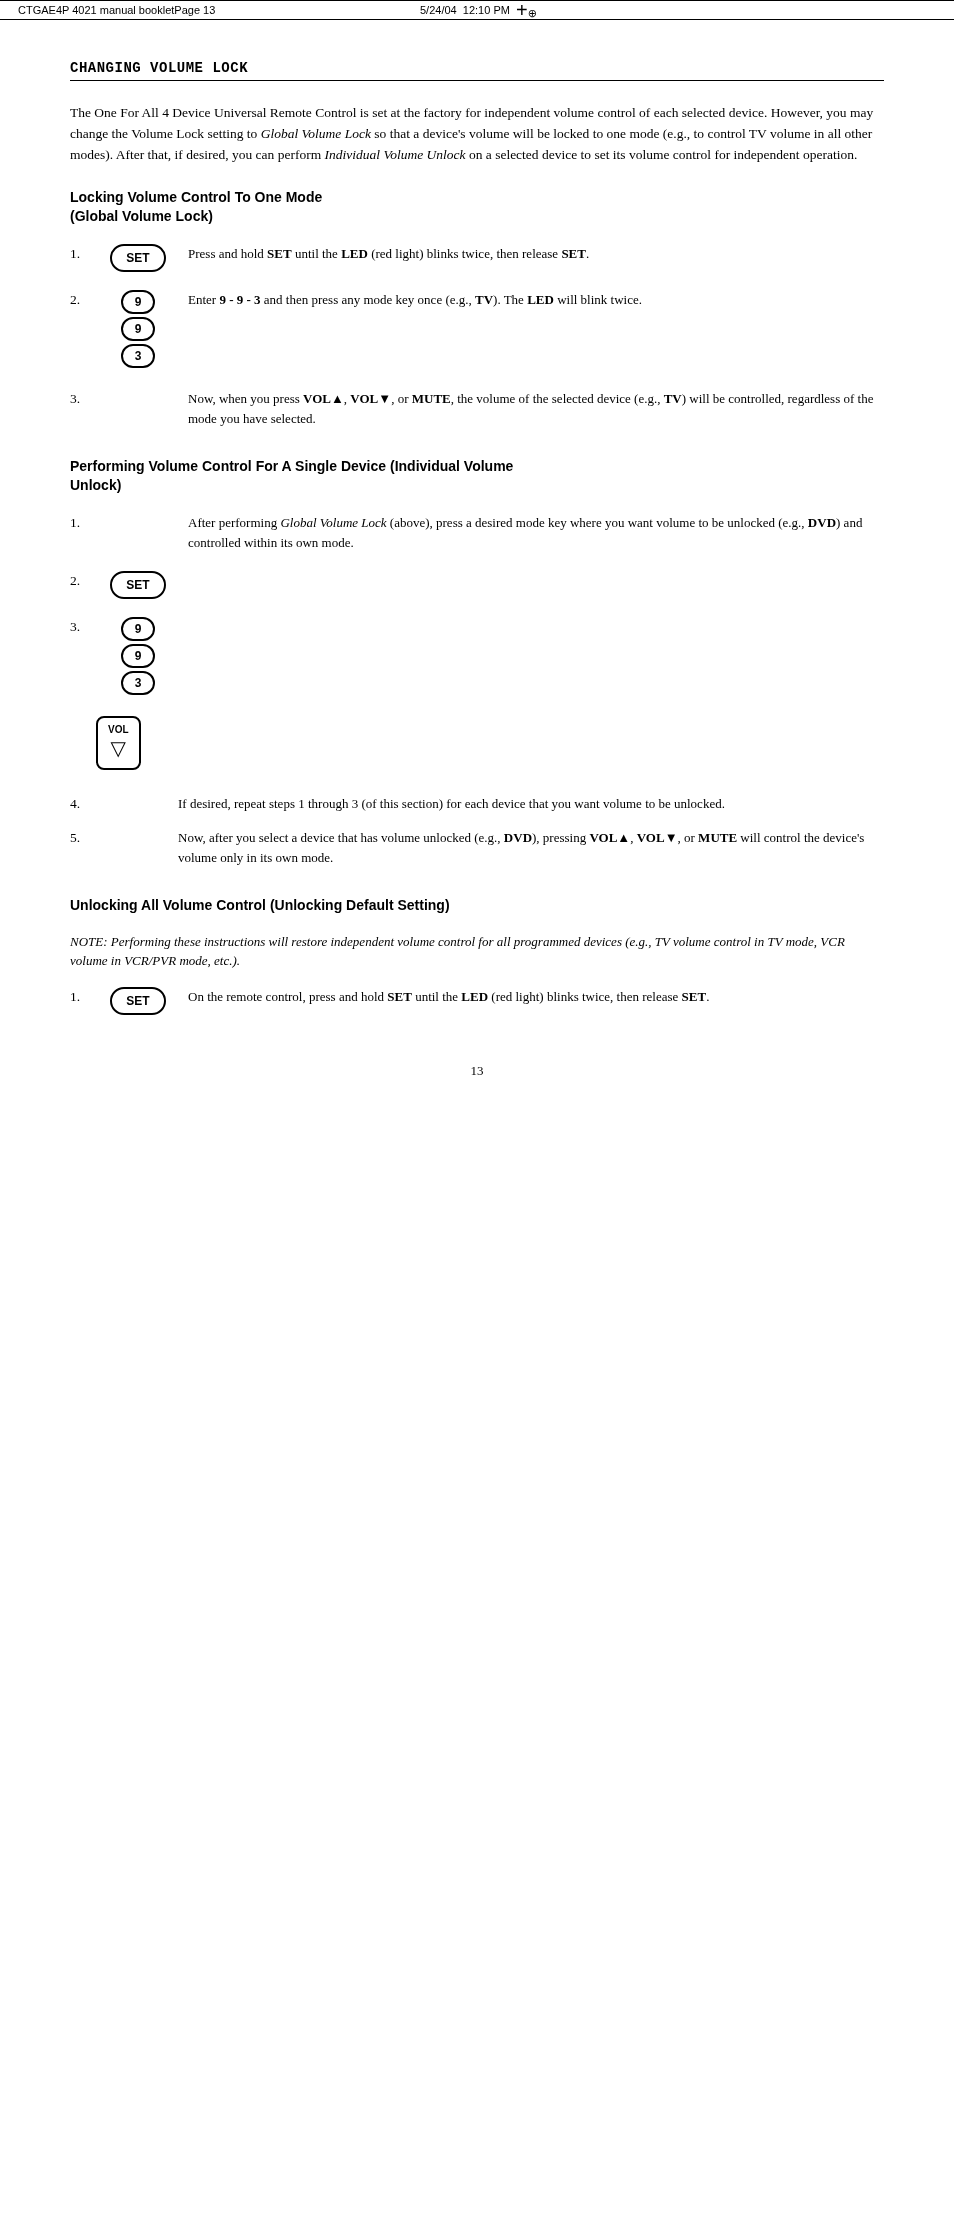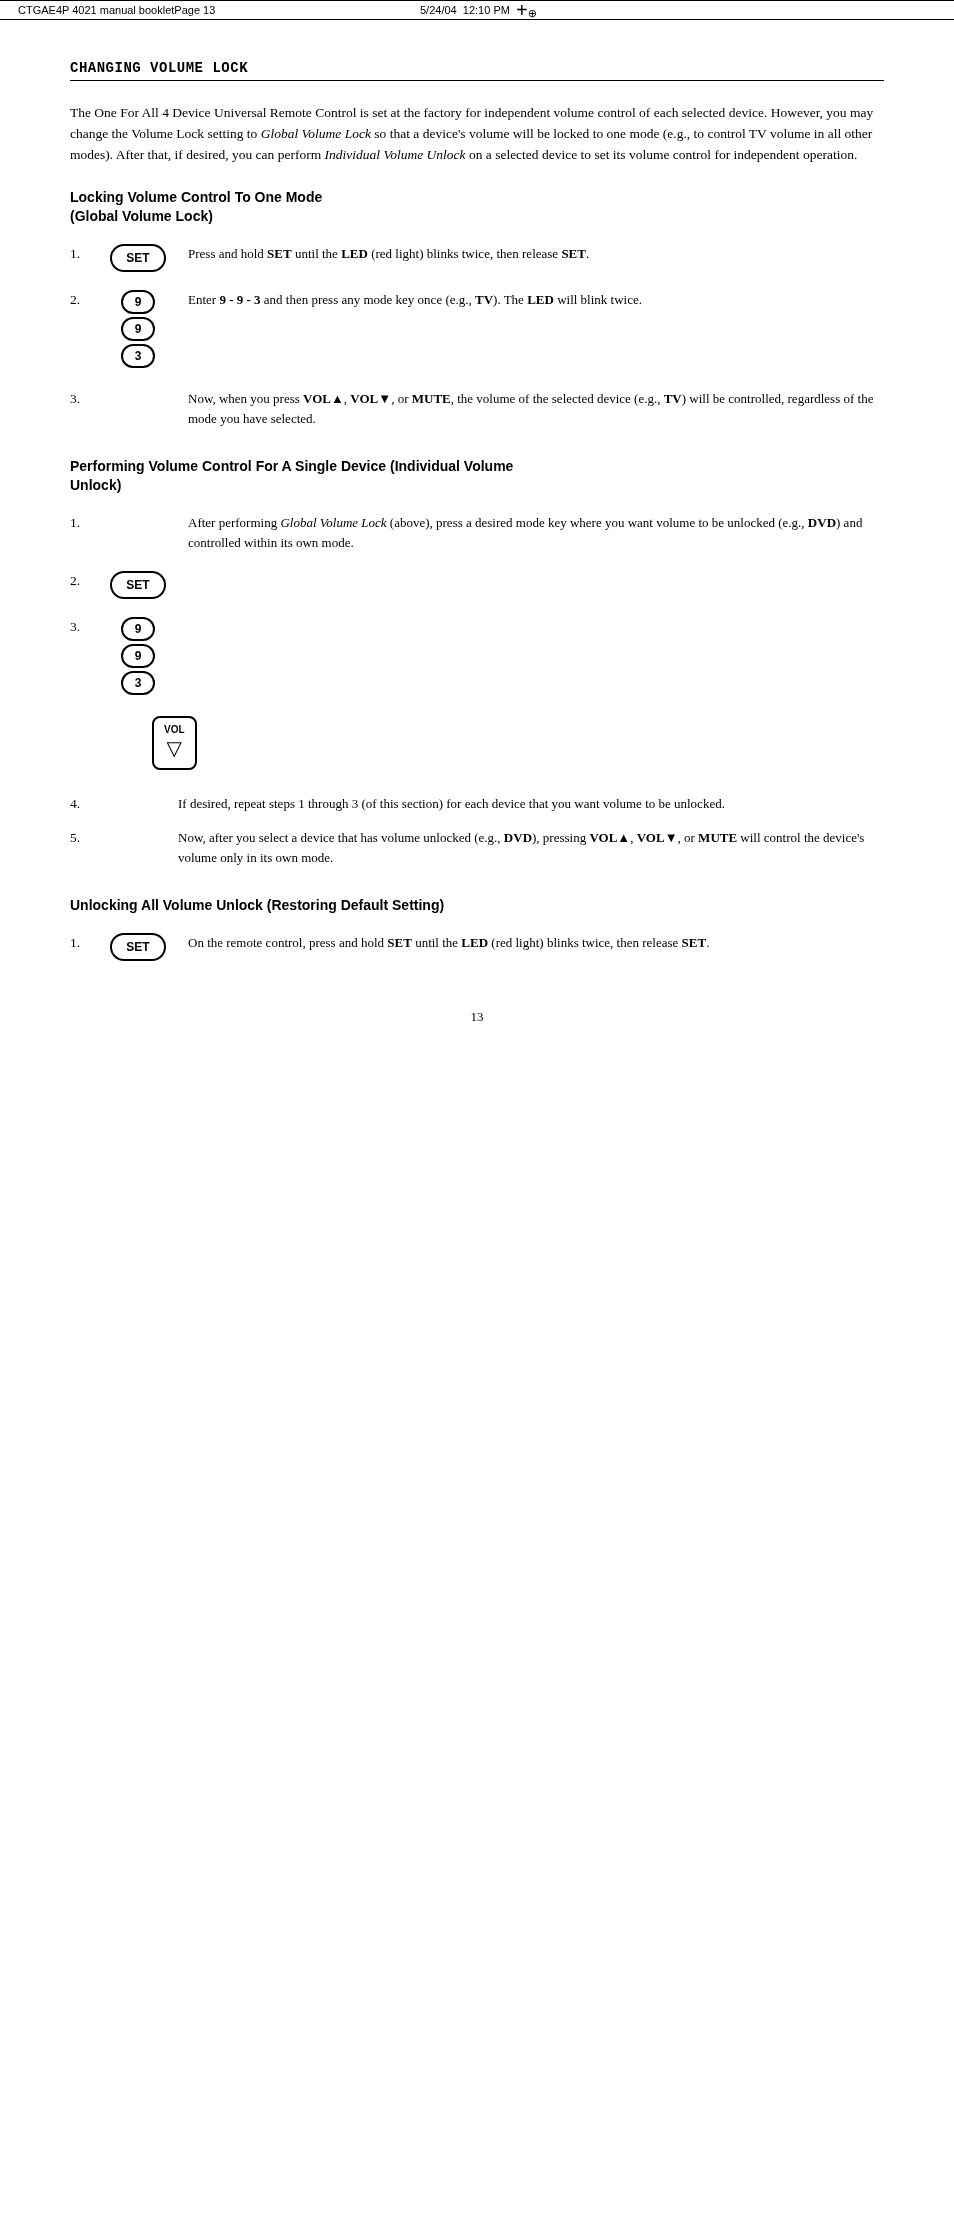--- a/index.html
+++ b/index.html
@@ -290,21 +290,21 @@
           </div>
         <div class="btn-num">
             <span>9</span>
           </div>
         <div class="btn-num">
             <span>3</span>
           </div>
       </div>
     </div>
 
-    <div class="vol-standalone" style="margin-bottom:24px; margin-left:82px;">
+    <div class="vol-standalone" style="margin-bottom:24px; margin-left:26px;">
       <div class="vol-wrapper">
         <span class="vol-label">VOL</span>
         <span style="font-size:20px;">▽</span>
       </div>
     </div>
 
     <div class="step-text-only">
       <span class="step-number">4.</span>
       <div class="step-text" style="margin-left:80px;">
         If desired, repeat steps 1 through 3 (of this section) for each device that you want volume to be unlocked.
@@ -312,23 +312,26 @@
     </div>
 
     <div class="step-text-only" style="margin-bottom:28px;">
       <span class="step-number">5.</span>
       <div class="step-text" style="margin-left:80px;">
         Now, after you select a device that has volume unlocked (e.g., <strong>DVD</strong>), pressing <strong>VOL▲</strong>, <strong>VOL▼</strong>, or <strong>MUTE</strong> will control the device's volume only in its own mode.
       </div>
     </div>
 
     <div class="sub-heading">
-      <span>Unlocking All Volume Unlock (Restoring Default Setting)</span>
-    </div>
-
+      <span>Unlocking All Volume Control (Unlocking Default Setting)</span>
+    </div>
+
+    <p class="note-italic">
+      <span>NOTE: Performing these instructions will restore independent volume control  for all programmed devices (e.g., TV volume control in TV mode, VCR volume in VCR/PVR mode, etc.).</span>
+    </p>
 
     <div class="step-row" style="margin-bottom:28px;">
       <span class="step-number">1.</span>
       <div class="step-icon">
         <div class="btn-set">
           <span>SET</span>
         </div>
       </div>
       <div class="step-text">
         On the remote control, press and hold <strong>SET</strong> until the <strong>LED</strong> (red light) blinks twice, then release <strong>SET</strong>.

